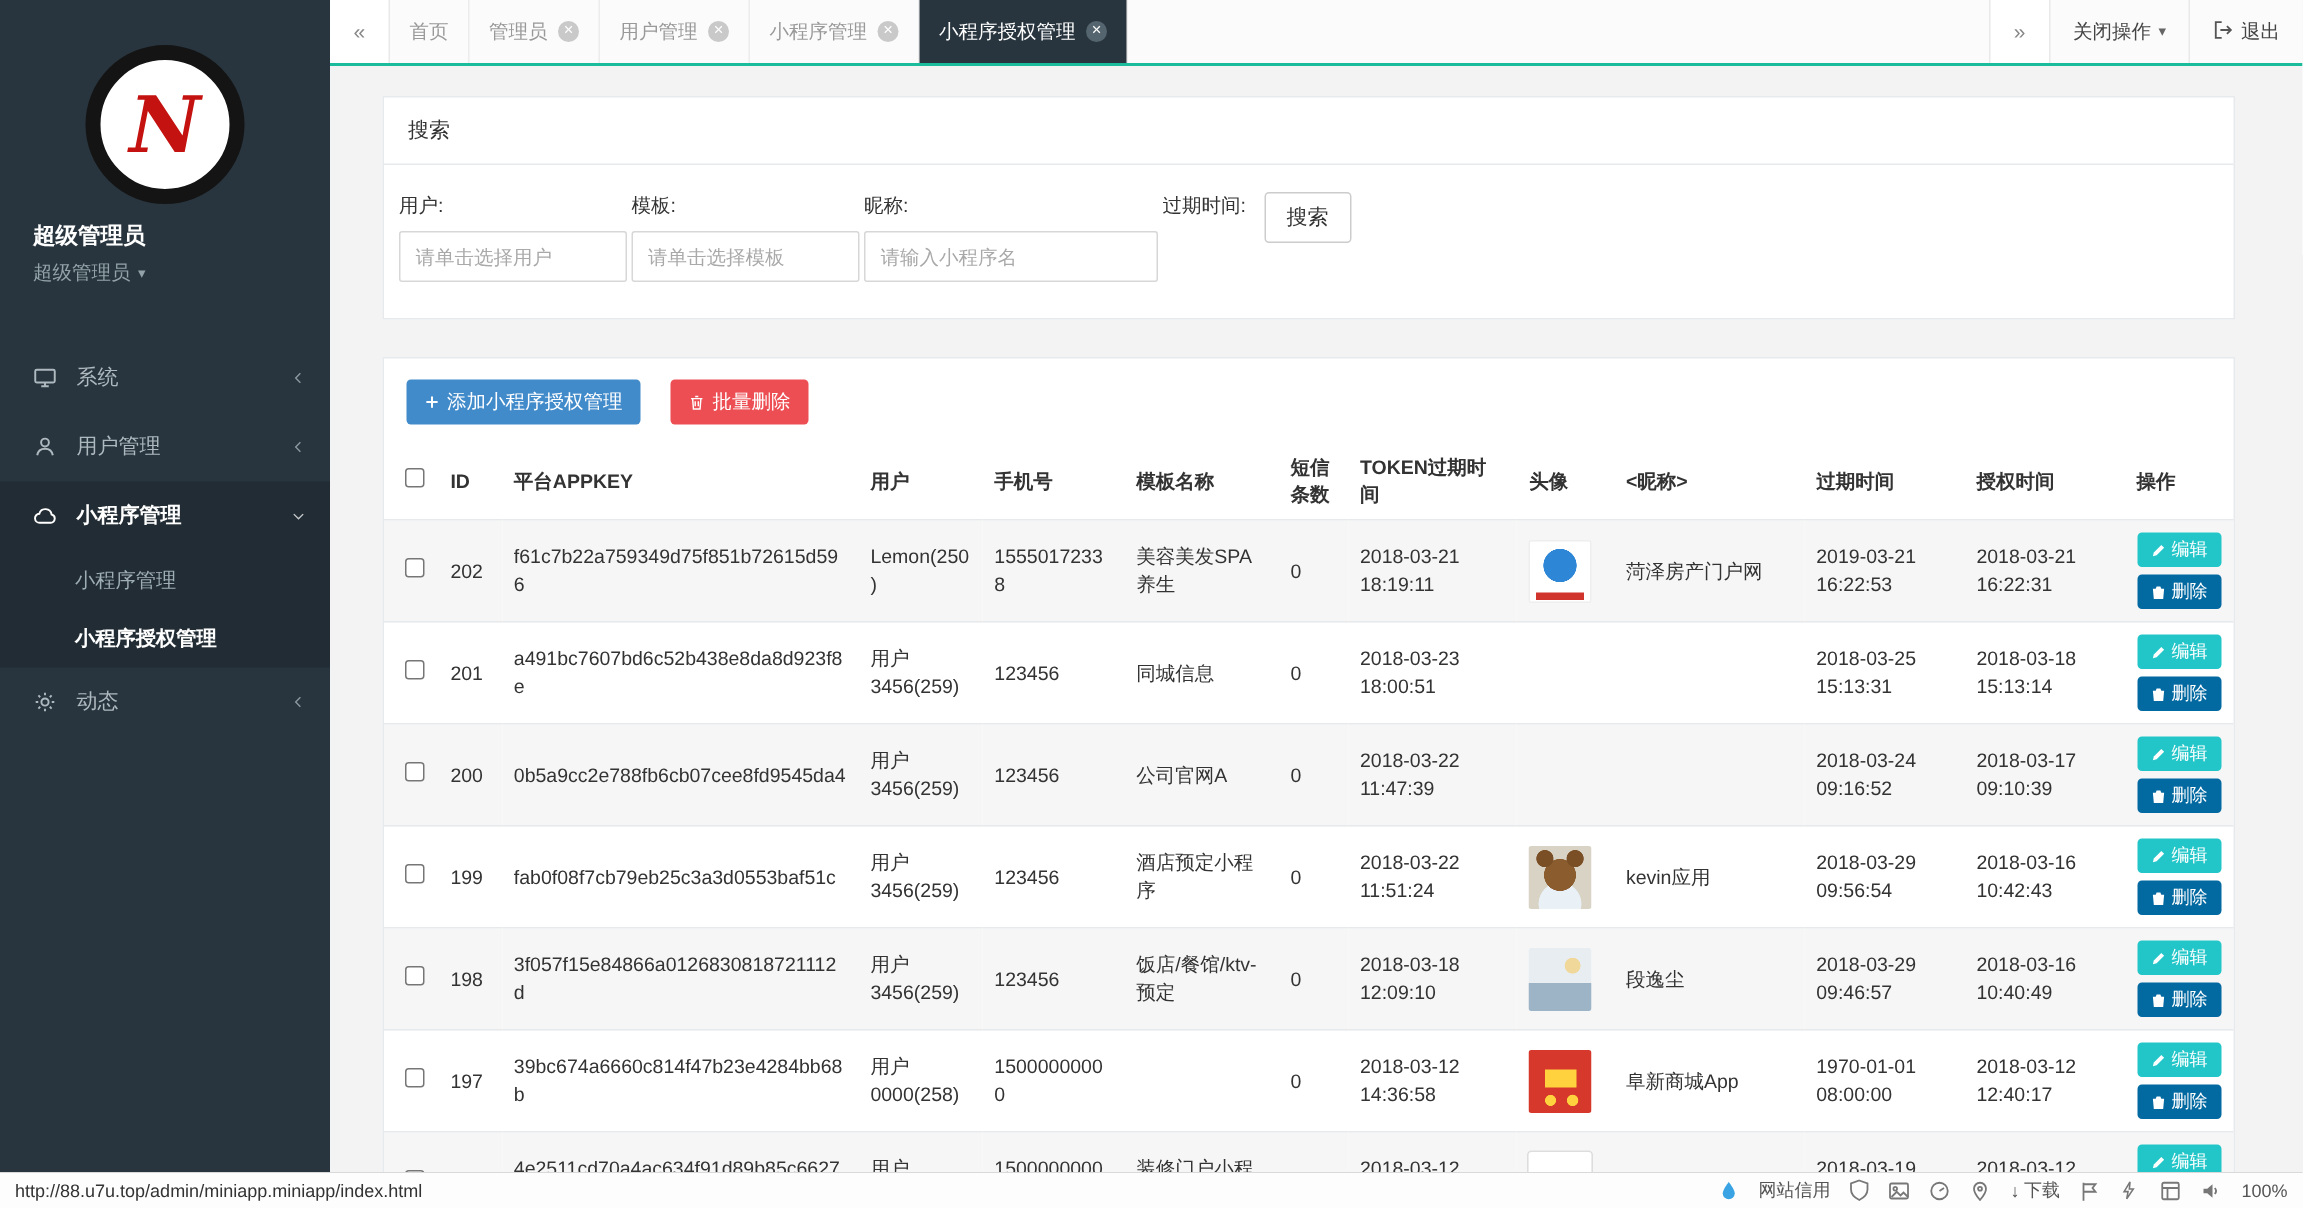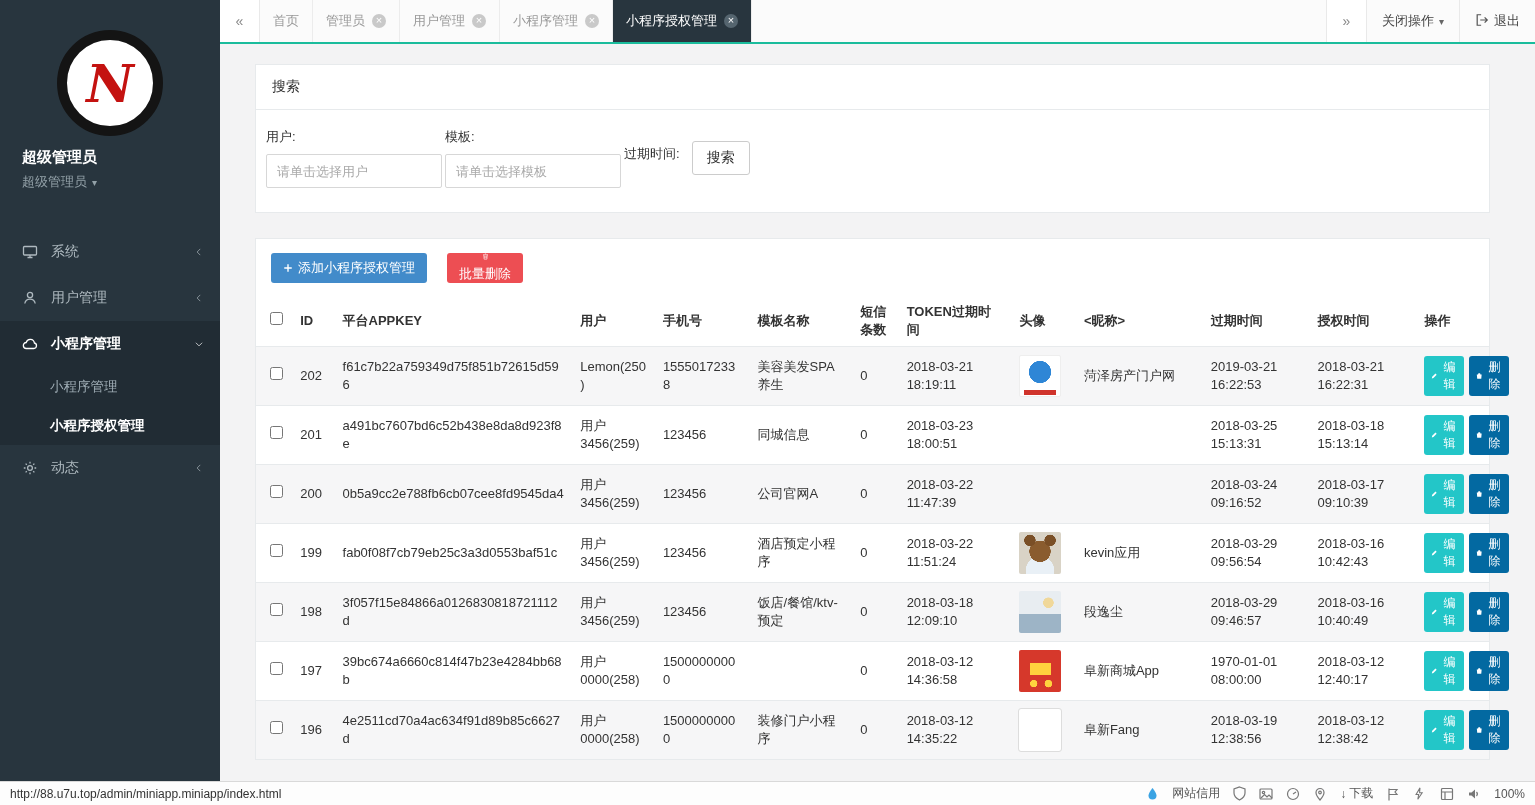--- a/index.html
+++ b/index.html
@@ -50,41 +50,41 @@
   .close-ops, .logout { display:flex; align-items:center; gap:5px; padding:0 15px; font-size:13px; color:#444;
                         border-left:1px solid #e9e9e9; cursor:pointer; background:#fbfbfb; }
   .close-ops .caret { font-size:10px; color:#666; }
   .logout svg { stroke:#555; fill:none; stroke-width:1.4; }
 
   .content { flex:1; padding:20px 45px 0 35px; overflow:hidden; }
 
   .panel { background:#fff; border:1px solid #e7eaec; }
   .panel-title { padding:13px 16px; font-size:14px; color:#333; border-bottom:1px solid #e7eaec; }
 
-  .search-body { padding:18px 10px 24px; display:flex; align-items:center; }
+  .search-body { padding:18px 10px 24px; display:flex; align-items:flex-start; }
   .field { margin-right:3px; }
   .field label { display:block; font-size:13px; color:#333; margin-bottom:8px; }
-  .field input { width:176px; height:34px; border:1px solid #d7d7d7; border-radius:2px; padding:0 10px;
+  .field input { width:152px; height:34px; border:1px solid #d7d7d7; border-radius:2px; padding:0 10px;
                  font-size:13px; color:#333; font-family:inherit; }
   .field input::placeholder { color:#a9a9a9; }
   .field.wide input { width:196px; }
   .select { width:166px; height:34px; border:1px solid #d7d7d7; border-radius:2px; background:#fff;
             display:flex; align-items:center; justify-content:space-between; padding:0 9px 0 10px;
             font-size:13px; color:#555; cursor:pointer; }
   .select .sel-caret { font-size:9px; color:#555; }
   .search-btn { height:34px; margin-left:9px; padding:0 14px; background:#fff; border:1px solid #ccc;
                 border-radius:3px; font-size:14px; color:#333; cursor:pointer; font-family:inherit; }
 
   .table-panel { margin-top:25px; }
   .tp-toolbar { padding:14px 15px 12px; display:flex; gap:20px; }
   .btn { border:none; border-radius:3px; height:30px; padding:0 12px; font-size:13px; color:#fff;
          display:inline-flex; align-items:center; gap:5px; cursor:pointer; font-family:inherit; }
   .btn svg { fill:none; stroke:#fff; }
   .btn-add { background:#428bca; }
-  .btn-batch { background:#ed4e53;flex-direction:column; }
+  .btn-batch { background:#ed4e53; }
 
   table { width:100%; border-collapse:collapse; font-size:13px; color:#333; table-layout:fixed; }
   th { text-align:left; padding:8px; font-weight:bold; vertical-align:middle; line-height:1.35; }
   thead tr { border-bottom:1px solid #e7eaec; }
   td { padding:8px; vertical-align:middle; line-height:1.4; word-wrap:break-word; }
   tbody tr { border-top:1px solid #e7eaec; }
   tbody tr:nth-child(odd) { background:#f6f6f7; }
   .c-first { padding-left:14px; }
   .c-appkey { word-break:break-all; }
 
@@ -112,21 +112,21 @@
       radial-gradient(circle at 70% 80%, #ffd23e 0 8%, transparent 9%),
       linear-gradient(#ffd23e,#ffd23e);
     background-size:100% 100%, 100% 100%, 21px 12px;
     background-position:0 0, 0 0, 11px 13px; }
   .av-qr { background-color:#fff; border:3px solid #fff; outline:1px solid #ddd;
     background-image:
       repeating-linear-gradient(0deg, #222 0 4px, #fff 4px 8px),
       repeating-linear-gradient(90deg, #222 0 4px, #fff 4px 8px);
     background-blend-mode:lighten; }
 
-  .ops { display:flex; flex-direction:row; gap:5px; align-items:flex-end; }
+  .ops { display:flex; flex-direction:column; gap:5px; align-items:center; }
   .btn-sm { border:none; border-radius:3px; color:#fff; font-size:12px; padding:3px 7px; width:56px;
             display:flex; align-items:center; justify-content:center; gap:4px; cursor:pointer; font-family:inherit; }
   .btn-sm svg { fill:#fff; }
   .btn-edit { background:#23c6c8; }
   .btn-del  { background:#0369a1; }
 
   
   .statusbar { position:fixed; left:0; right:0; bottom:0; height:24px; background:#fdfdfd;
                border-top:1px solid #d9d9d9; display:flex; align-items:center; justify-content:space-between;
                padding:0 10px; font-size:12px; color:#333; z-index:20; }
@@ -271,20 +271,24 @@
       <section class="panel">
         <div class="panel-title">搜索</div>
         <div class="search-body">
           <div class="field">
             <label>用户:</label>
             <input type="text" placeholder="请单击选择用户" style="">
           </div>
           <div class="field">
             <label>模板:</label>
             <input type="text" placeholder="请单击选择模板" style="">
+          </div>
+          <div class="field wide">
+            <label>昵称:</label>
+            <input type="text" placeholder="请输入小程序名" style="">
           </div>
           <div class="field">
             <label>过期时间:</label>
           </div>
           <button class="search-btn">搜索</button>
         </div>
       </section>
 
       <section class="panel table-panel">
         <div class="tp-toolbar">

